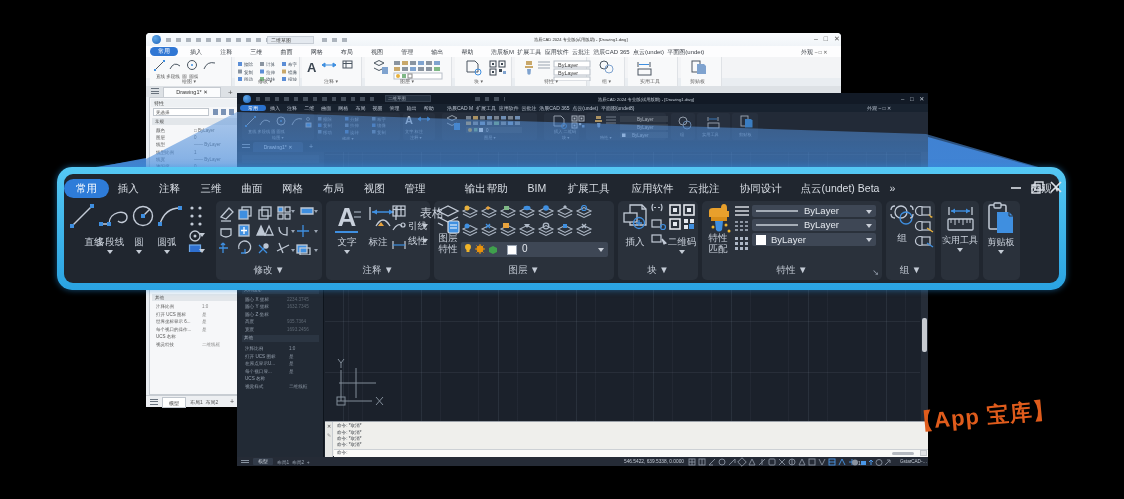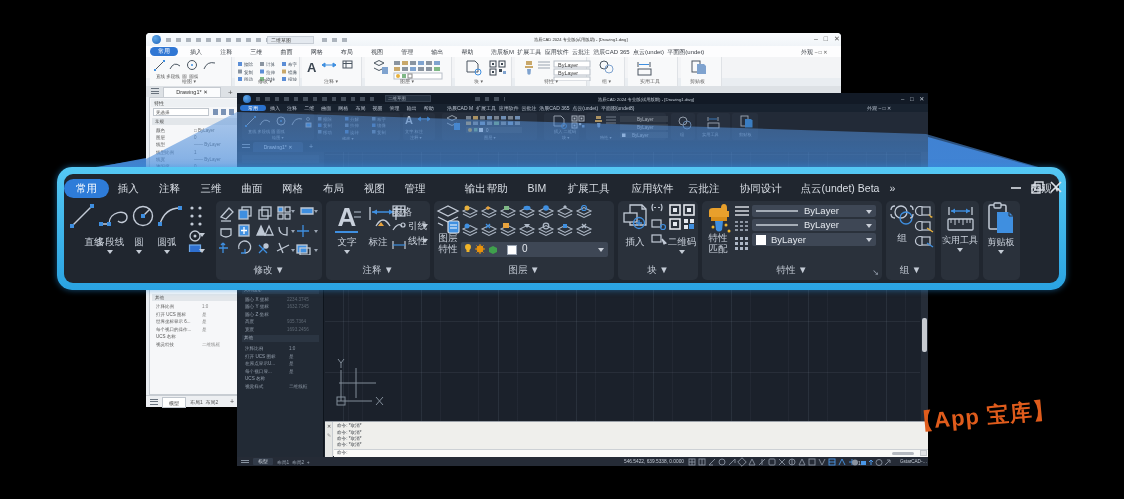--- a/index.html
+++ b/index.html
@@ -626,21 +626,21 @@
               <line x1="1" y1="4.5" x2="13" y2="4.5"></line>
             <line x1="5" y1="1" x2="5" y2="11"></line>
               <line x1="9" y1="1" x2="9" y2="11"></line>
             <path d="M1 25 Q6 17 10 21"></path>
               <circle cx="11" cy="20" r="2"></circle>
             <line x1="1" y1="36" x2="1" y2="44"></line>
               <line x1="13" y1="36" x2="13" y2="44"></line>
             <line x1="1" y1="40" x2="13" y2="40" stroke="#3F8FE0"></line>
           </g>
         </svg>
-        <div class="abs txt" style="left:328px;top:31px;color:#CBD2DC;font-size:10px;">表格</div>
+        <div class="abs txt" style="left:356px;top:31px;color:#CBD2DC;font-size:12px;">表格</div>
         <div class="abs txt" style="left:344px;top:46px;color:#CBD2DC;font-size:9.5px;">引线</div>
         <div class="abs txt" style="left:344px;top:61px;color:#CBD2DC;font-size:9.5px;">线性</div>
         <div class="darr" style="left:361px;top:50px;"></div>
         <div class="darr" style="left:361px;top:65px;"></div>
 
         <svg class="abs" style="left:372px;top:30px;" width="26" height="30" viewBox="0 0 26 30">
           <g stroke="#C3CBD7" fill="none" stroke-width="1.3">
             <path d="M2 7 L12 2 L22 7 L12 12 Z"></path>
             <path d="M2 13 L12 18 L22 13"></path>
             <path d="M2 19 L7 21.5"></path>

